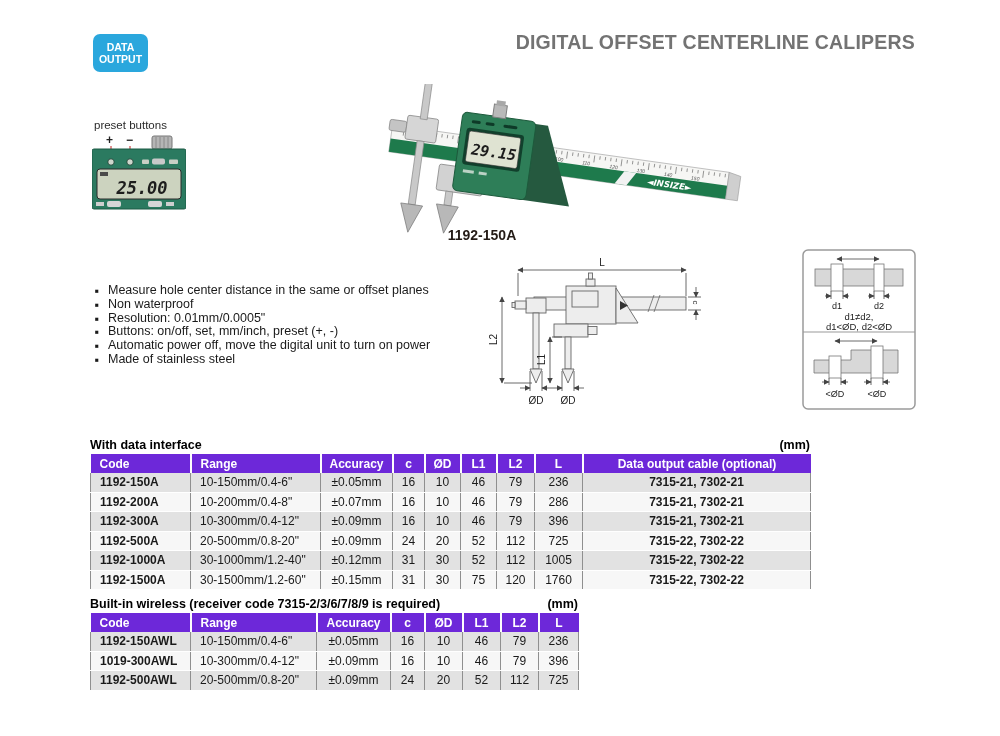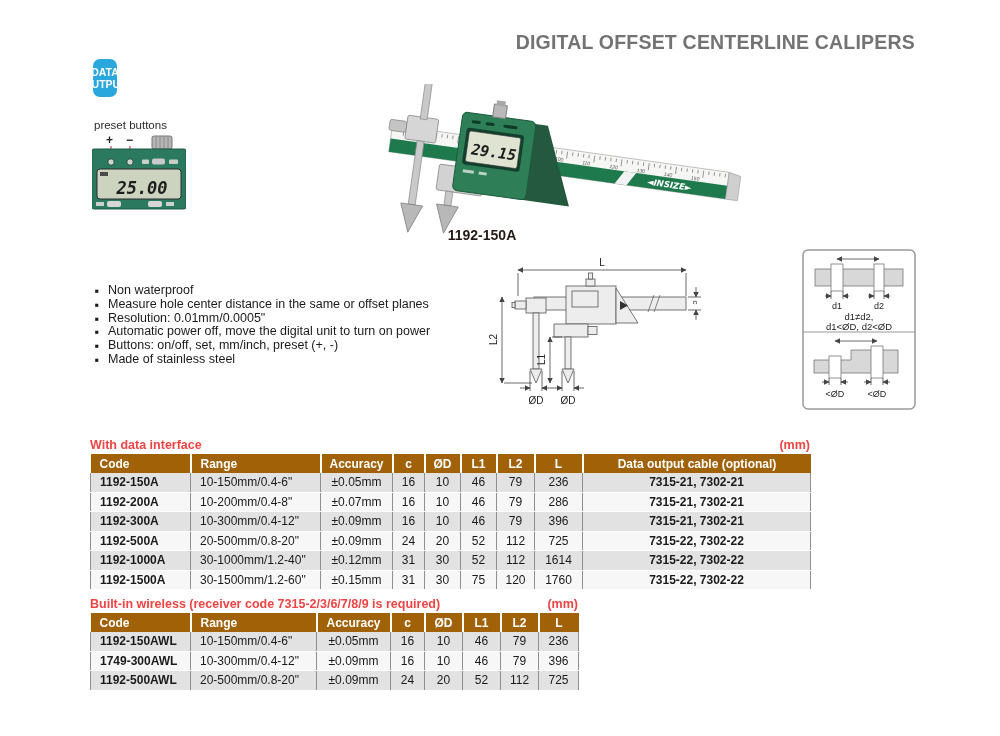--- a/index.html
+++ b/index.html
@@ -1,44 +1,44 @@
 <!DOCTYPE html>
 <html><head>
 <meta charset="utf-8">
 <style>
   html,body{margin:0;padding:0;background:#ffffff;}
   body{width:1000px;height:736px;position:relative;overflow:hidden;
        font-family:"Liberation Sans", sans-serif;color:#1a1a1a;}
   .abs{position:absolute;}
 
   
-  .badge{left:93px;top:34px;width:24px;height:38px;background:#2aa7dd;border-radius:7px;
+  .badge{left:93px;top:34px;width:55px;height:38px;background:#2aa7dd;border-radius:7px;
          color:#fff;font-weight:bold;font-size:10.5px;line-height:1.18;
-         display:flex;flex-direction:column;align-items:center;justify-content:center;text-align:center;margin-top:25px;}
+         display:flex;flex-direction:column;align-items:center;justify-content:center;text-align:center;}
 
   
   .page-title{top:31px;right:85px;font-size:19.5px;font-weight:bold;color:#737373;letter-spacing:.2px;}
 
   .preset-label{left:94px;top:119px;font-size:11.5px;color:#2b2b2b;}
 
   .model-caption{left:392px;top:227px;width:180px;text-align:center;font-weight:bold;font-size:14px;color:#241b16;}
 
   
   .features{left:95px;top:284px;width:400px;}
   .features ul{margin:0;padding:0;list-style:none;}
   .features li{font-size:12.5px;line-height:13.8px;padding-left:13px;position:relative;color:#1a1a1a;}
   .features li::before{content:"■";position:absolute;left:0;top:0;font-size:6.5px;line-height:13.8px;color:#1a1a1a;}
 
   
   .tablewrap{left:90px;}
-  .tbl-title{display:flex;justify-content:space-between;font-weight:bold;font-size:12.5px;margin-bottom:2px;color:#ef4444;}
+  .tbl-title{display:flex;justify-content:space-between;font-weight:bold;font-size:12.5px;margin-bottom:2px;color:#000000;}
   table{border-collapse:collapse;table-layout:fixed;font-size:12px;}
   .t1{width:720px;}
   .t2{width:488px;}
-  th{background:#a16207;color:#fff;font-weight:bold;height:19px;padding:0;border-right:2px solid #fdfdfd;}
+  th{background:#6d28d9;color:#fff;font-weight:bold;height:19px;padding:0;border-right:2px solid #fdfdfd;}
   th:last-child{border-right:none;margin-left:44px;}
   th:nth-child(1),th:nth-child(2){text-align:left;padding-left:9px;}
   td{height:18.5px;padding:0;text-align:center;border-right:1px solid #8f8f8f;border-bottom:1.5px solid #fff;color:#1a1a1a;}
   td:first-child{border-left:1px solid #8f8f8f;font-weight:bold;text-align:left;padding-left:9px;}
   td:nth-child(2){text-align:left;padding-left:9px;}
   .t1 td:nth-child(9){font-weight:bold;}
   tbody tr:nth-child(odd){background:#e2e2e2;}
   tbody tr:nth-child(even){background:#f7f7f7;}
   
   .t1 col:nth-child(1){width:100px}.t1 col:nth-child(2){width:130px}.t1 col:nth-child(3){width:72px}
@@ -196,25 +196,25 @@
     <rect x="86.5" y="-14" width="7" height="45" fill="#c9c9c9" stroke="#8a8a8a" stroke-width="0.7"></rect>
     <rect x="83.5" y="-23" width="13" height="10" rx="2" fill="#b5b5b5" stroke="#777" stroke-width="0.7"></rect>
     <rect x="86.5" y="53" width="7" height="64" fill="#c9c9c9" stroke="#8a8a8a" stroke-width="0.7"></rect>
     <polygon points="79,117 101,117 90,145" fill="#b8b8b8" stroke="#777" stroke-width="0.7"></polygon>
   </g>
 </svg>
 <div class="abs model-caption">1192-150A</div>
 
 <div class="abs features">
   <ul>
+      <li>Measure hole center distance in the same or offset planes</li>
       <li>Non waterproof</li>
-      <li>Measure hole center distance in the same or offset planes</li>
       <li>Resolution: 0.01mm/0.0005"</li>
+      <li>Buttons: on/off, set, mm/inch, preset (+, -)</li>
       <li>Automatic power off, move the digital unit to turn on power</li>
-      <li>Buttons: on/off, set, mm/inch, preset (+, -)</li>
       <li>Made of stainless steel</li>
     </ul>
 </div>
 
 <svg class="abs" style="left:488px;top:257px" width="220" height="152" viewBox="0 0 220 152">
   <defs>
     <marker id="arr" viewBox="0 0 10 10" refX="9" refY="5" markerWidth="7" markerHeight="7" orient="auto-start-reverse">
       <path d="M0,0L10,5L0,10z" fill="#444"></path>
     </marker>
   </defs>
@@ -385,21 +385,21 @@
           <td>7315-22, 7302-22</td>
         </tr>
         <tr>
           <td>1192-1000A</td>
           <td>30-1000mm/1.2-40"</td>
           <td>±0.12mm</td>
           <td>31</td>
           <td>30</td>
           <td>52</td>
           <td>112</td>
-          <td>1614</td>
+          <td>1005</td>
           <td>7315-22, 7302-22</td>
         </tr>
         <tr>
           <td>1192-1500A</td>
           <td>30-1500mm/1.2-60"</td>
           <td>±0.15mm</td>
           <td>31</td>
           <td>30</td>
           <td>75</td>
           <td>120</td>
@@ -443,21 +443,21 @@
           <td>1192-150AWL</td>
           <td>10-150mm/0.4-6"</td>
           <td>±0.05mm</td>
           <td>16</td>
           <td>10</td>
           <td>46</td>
           <td>79</td>
           <td>236</td>
         </tr>
         <tr>
-          <td>1749-300AWL</td>
+          <td>1019-300AWL</td>
           <td>10-300mm/0.4-12"</td>
           <td>±0.09mm</td>
           <td>16</td>
           <td>10</td>
           <td>46</td>
           <td>79</td>
           <td>396</td>
         </tr>
         <tr>
           <td>1192-500AWL</td>

